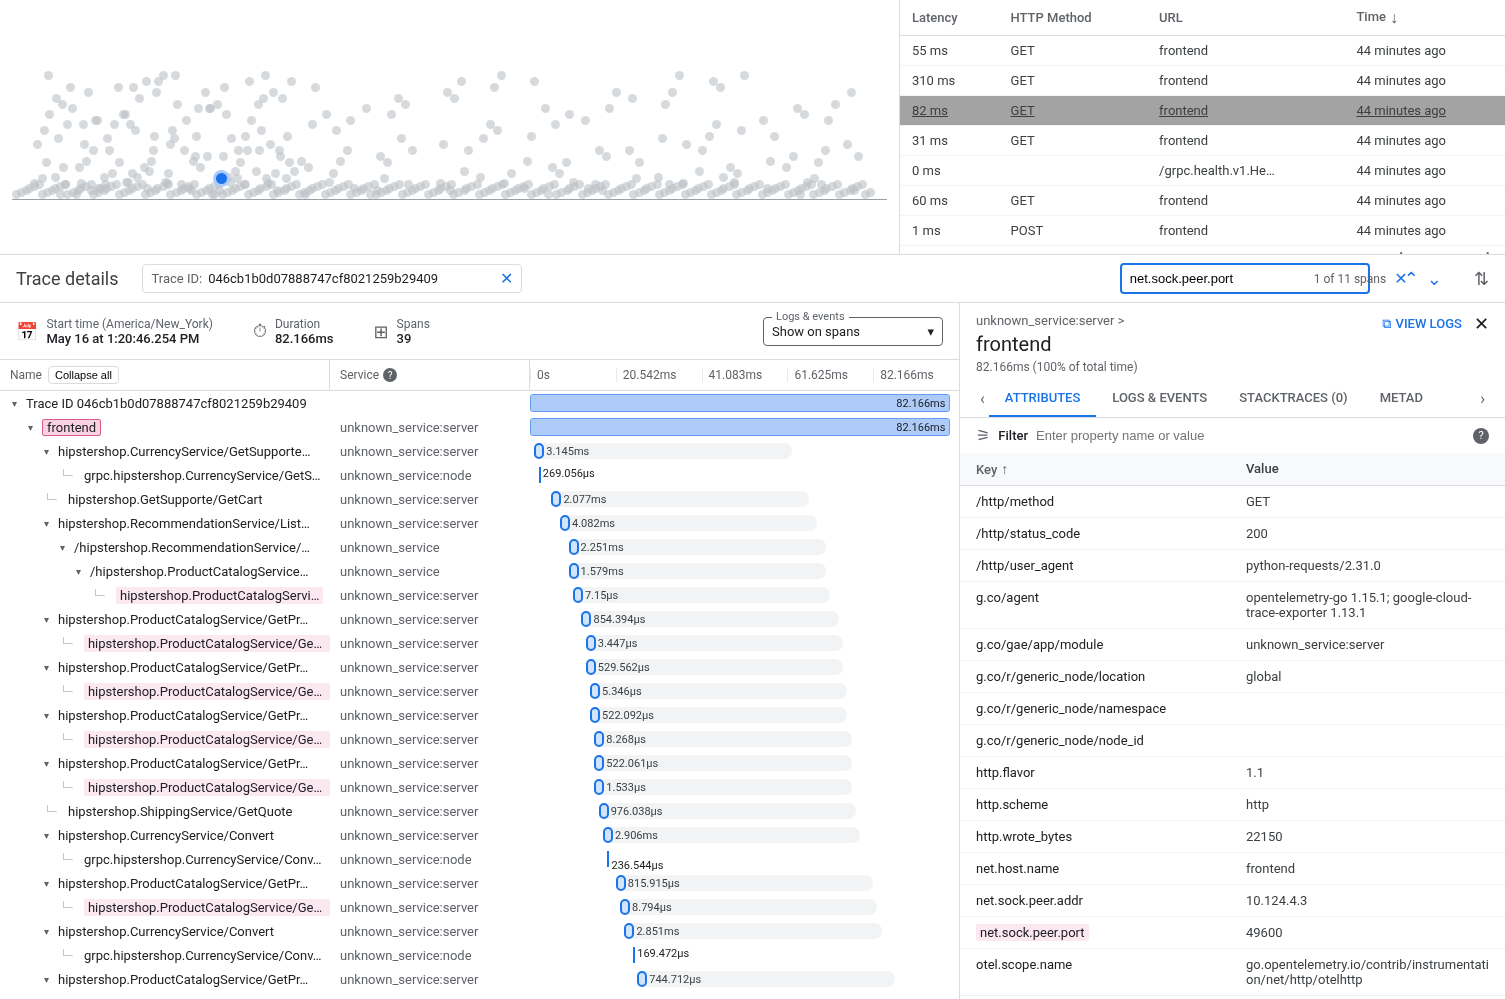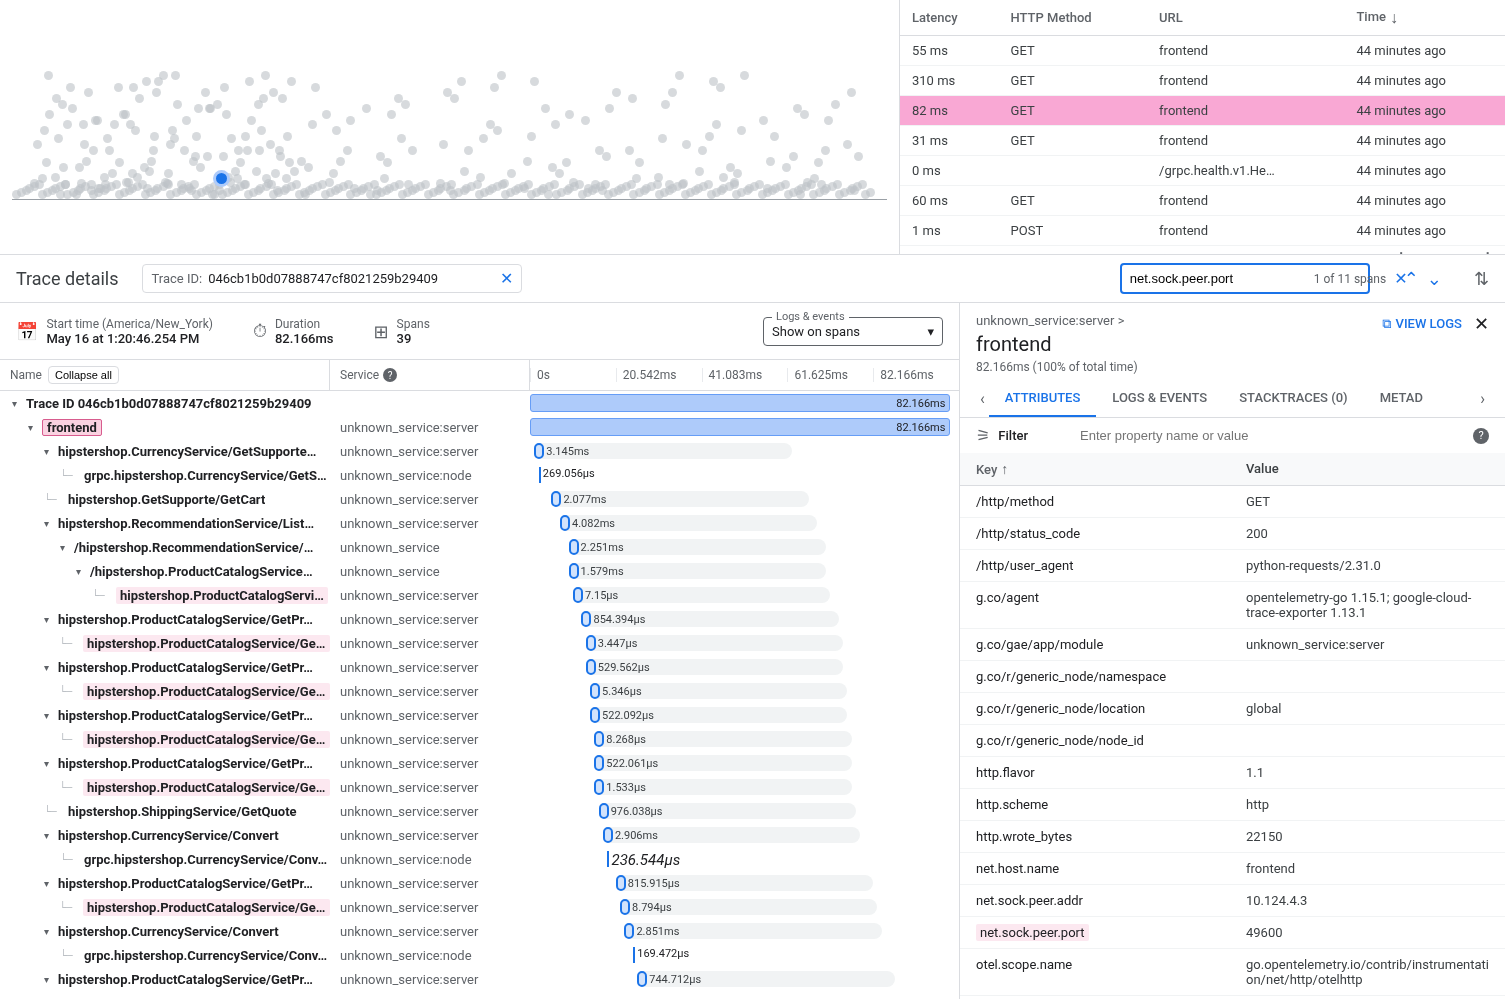--- a/index.html
+++ b/index.html
@@ -12,21 +12,21 @@
 .scatter-title { font-weight: 500; font-size: 14px; color: #3c4043; }
 .reset-btn { border: 1px solid #dadce0; border-radius: 4px; padding: 4px 12px; font-size: 13px; color: #1a73e8; background: #fff; cursor: pointer; }
 .scatter-area { position: relative; height: 200px; border-bottom: 1px solid #9aa0a6; margin: 0 12px; }
 .dot { position: absolute; width: 9px; height: 9px; border-radius: 50%; background: #bdc1c6; opacity: 0.6; }
 .dot.selected { background: #1a73e8; border: 3px solid #aecbfa; width: 11px; height: 11px; opacity: 1; box-sizing: content-box; }
 
 .trace-table { flex: 1; overflow: hidden; }
 .trace-table table { width: 100%; border-collapse: collapse; }
 .trace-table th { text-align: left; padding: 8px 12px; font-weight: 500; font-size: 13px; color: #5f6368; border-bottom: 1px solid #dadce0; }
 .trace-table td { padding: 7px 12px; border-bottom: 1px solid #f1f3f4; font-size: 13px; color: #3c4043; white-space: nowrap; overflow: hidden; text-overflow: ellipsis; max-width: 150px; }
-.trace-table tr.selected td { background: #f9a8d4; }
+.trace-table tr.selected td { background: #a3a3a3; text-decoration: underline; }
 .sort-icon { font-size: 16px; vertical-align: middle; margin-left: 4px; }
 .pagination { display: flex; align-items: center; justify-content: flex-end; padding: 6px 12px; gap: 12px; color: #5f6368; font-size: 13px; }
 .pagination span.icon { cursor: pointer; font-size: 20px; display: inline-flex; align-items: center; }
 
 
 .details-header { display: flex; align-items: center; padding: 10px 16px; gap: 24px; border-bottom: 1px solid #dadce0; height: 48px; }
 .details-title { font-size: 18px; font-weight: 400; color: #3c4043; flex: 0 0 auto; }
 .trace-id-box { display: flex; align-items: center; border: 1px solid #dadce0; border-radius: 4px; padding: 4px 8px; gap: 6px; width: 380px; font-size: 13px; }
 .trace-id-box .label { color: #5f6368; }
 .trace-id-box .value { color: #202124; flex: 1; white-space: nowrap; overflow: hidden; text-overflow: ellipsis; }
@@ -58,21 +58,21 @@
 .spans-header .service-col { width: 200px; padding-left: 10px; display: flex; align-items: center; gap: 4px; border-right: 1px solid #dadce0; height: 100%; }
 .spans-header .help-icon { background: #5f6368; color: #fff; border-radius: 50%; width: 14px; height: 14px; display: inline-flex; align-items: center; justify-content: center; font-size: 10px; }
 .spans-header .timeline-col { flex: 1; display: flex; }
 .spans-header .tick { flex: 1; padding-left: 6px; border-left: 1px solid #e8eaed; height: 100%; display: flex; align-items: center; }
 
 .spans-list { flex: 1; overflow-y: auto; }
 .span-row { display: flex; align-items: center; height: 24px; font-size: 13px; }
 .span-row .name-cell { width: 330px; padding-left: 10px; display: flex; align-items: center; gap: 2px; white-space: nowrap; overflow: hidden; height: 100%; }
 .span-row .chevron { width: 12px; color: #5f6368; cursor: pointer; font-size: 10px; }
 .span-row .tree-line { color: #bdc1c6; font-size: 11px; font-family: monospace; letter-spacing: -0.5px; }
-.span-row .name-text { overflow: hidden; text-overflow: ellipsis; font-weight: bold; }
+.span-row .name-text { overflow: hidden; text-overflow: ellipsis; }
 .span-row .name-text.hl { background: #fce8f0; border-radius: 2px; padding: 1px 4px; }
 .span-row .name-text.sel { background: #fad2e1; border: 1px solid #d85c8e; border-radius: 2px; padding: 0px 4px; }
 .span-row .service-cell { width: 200px; padding-left: 10px; color: #5f6368; white-space: nowrap; overflow: hidden; text-overflow: ellipsis; height: 100%; display: flex; align-items: center; }
 .span-row .timeline-cell { flex: 1; position: relative; height: 100%; padding: 2px 0; }
 .span-bar { position: absolute; height: 18px; border-radius: 3px; display: flex; align-items: center; top: 3px; }
 .span-bar.full { background: #aecbfa; border: 1px solid #669df6; justify-content: flex-end; padding-right: 4px; font-size: 11px; color: #202124; }
 .span-bar.track { background: #f1f3f4; height: 16px; border-radius: 8px; top: 4px; }
 .span-marker { position: absolute; height: 16px; top: 4px; display: flex; align-items: center; }
 .span-marker .handle { width: 10px; height: 16px; border: 2px solid #1a73e8; background: #d2e3fc; border-radius: 5px; }
 .span-marker .dur { font-size: 11px; color: #3c4043; margin-left: 2px; white-space: nowrap; }
@@ -89,21 +89,21 @@
 .close-x { font-size: 18px; cursor: pointer; }
 
 .tabs { display: flex; border-bottom: 1px solid #dadce0; padding: 0 16px; align-items: center; position: relative; }
 .tabs .tab-arrow { color: #5f6368; font-size: 16px; cursor: pointer; padding: 0 4px; }
 .tab { padding: 10px 16px; font-size: 13px; font-weight: 500; color: #5f6368; cursor: pointer; white-space: nowrap; border-bottom: 2px solid transparent; }
 .tab.active { color: #1a73e8; border-bottom: 2px solid #1a73e8; }
 
 .filter-row { display: flex; align-items: center; padding: 8px 16px; gap: 8px; }
 .filter-icon { color: #5f6368; font-size: 16px; }
 .filter-label { font-size: 13px; font-weight: 500; }
-.filter-input { border: none; outline: none; flex: 1; font-size: 13px; margin-left: 44px; }
+.filter-input { border: none; outline: none; flex: 1; font-size: 13px; }
 .help2 { background: #5f6368; color: #fff; border-radius: 50%; width: 16px; height: 16px; display: inline-flex; align-items: center; justify-content: center; font-size: 11px; cursor: pointer; }
 
 .attr-table { flex: 1; overflow-y: auto; }
 .attr-table-row { display: flex; border-bottom: 1px solid #f1f3f4; padding: 8px 16px; font-size: 13px; align-items: flex-start; }
 .attr-table-row.header { background: #f8f9fa; font-weight: 500; color: #5f6368; border-bottom: 1px solid #dadce0; }
 .attr-key { width: 270px; flex-shrink: 0; word-break: break-word; }
 .attr-key.hl { background: #fce8f0; padding: 1px 4px; border-radius: 2px; }
 .attr-val { flex: 1; word-break: break-word; color: #3c4043; }
 .sort-arrow { font-size: 14px; margin-left: 4px; }
 </style>
@@ -951,21 +951,21 @@
         </div>
         <div class="span-row">
           <div class="name-cell">
             <span style="width: 48px; display: inline-block;"></span>
             <span class="chevron" style="width: 22px;"><span class="tree-line">└─</span></span>
             <span class="name-text ">grpc.hipstershop.CurrencyService/Conv…</span>
           </div>
           <div class="service-cell">unknown_service:node</div>
           <div class="timeline-cell">
             <div class="span-thin" style="left: 18%;"></div>
-            <span class="dur" style="position: absolute; left: 19%; top: 4px; font-size: 15px; font-style: italic;">236.544µs</span>
+            <span class="dur" style="position: absolute; left: 19%; top: 12px; font-size: 11px;">236.544µs</span>
           </div>
         </div>
         <div class="span-row">
           <div class="name-cell">
             <span style="width: 32px; display: inline-block;"></span>
             <span class="chevron">▾</span>
             <span class="name-text ">hipstershop.ProductCatalogService/GetPr…</span>
           </div>
           <div class="service-cell">unknown_service:server</div>
           <div class="timeline-cell">
@@ -1085,26 +1085,26 @@
           </div>
           <div class="attr-table-row">
             <div class="attr-key"><span>g.co/agent</span></div>
             <div class="attr-val">opentelemetry-go 1.15.1; google-cloud-trace-exporter 1.13.1</div>
           </div>
           <div class="attr-table-row">
             <div class="attr-key"><span>g.co/gae/app/module</span></div>
             <div class="attr-val">unknown_service:server</div>
           </div>
           <div class="attr-table-row">
+            <div class="attr-key"><span>g.co/r/generic_node/location</span></div>
+            <div class="attr-val">global</div>
+          </div>
+          <div class="attr-table-row">
             <div class="attr-key"><span>g.co/r/generic_node/namespace</span></div>
             <div class="attr-val"></div>
-          </div>
-          <div class="attr-table-row">
-            <div class="attr-key"><span>g.co/r/generic_node/location</span></div>
-            <div class="attr-val">global</div>
           </div>
           <div class="attr-table-row">
             <div class="attr-key"><span>g.co/r/generic_node/node_id</span></div>
             <div class="attr-val"></div>
           </div>
           <div class="attr-table-row">
             <div class="attr-key"><span>http.flavor</span></div>
             <div class="attr-val">1.1</div>
           </div>
           <div class="attr-table-row">

